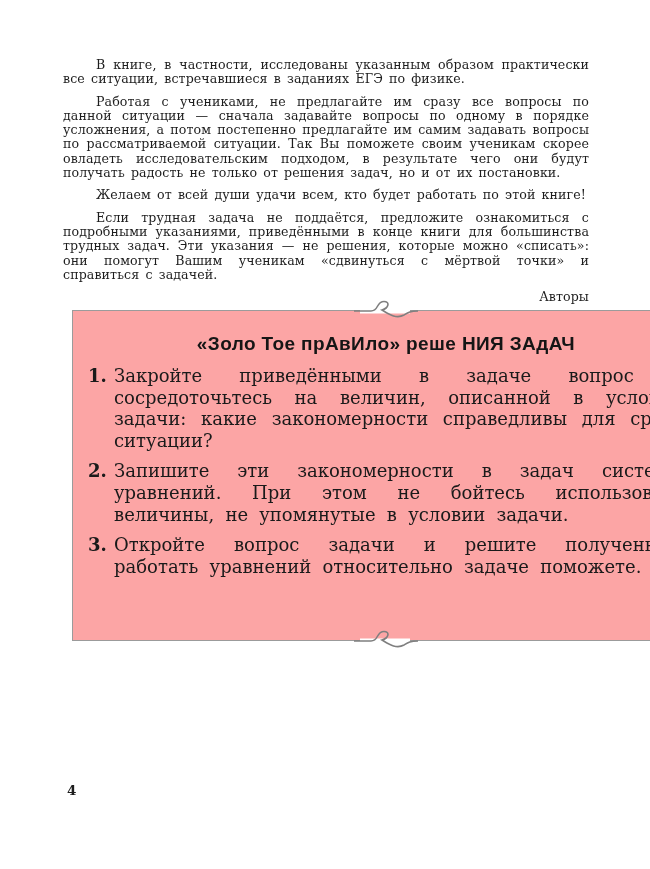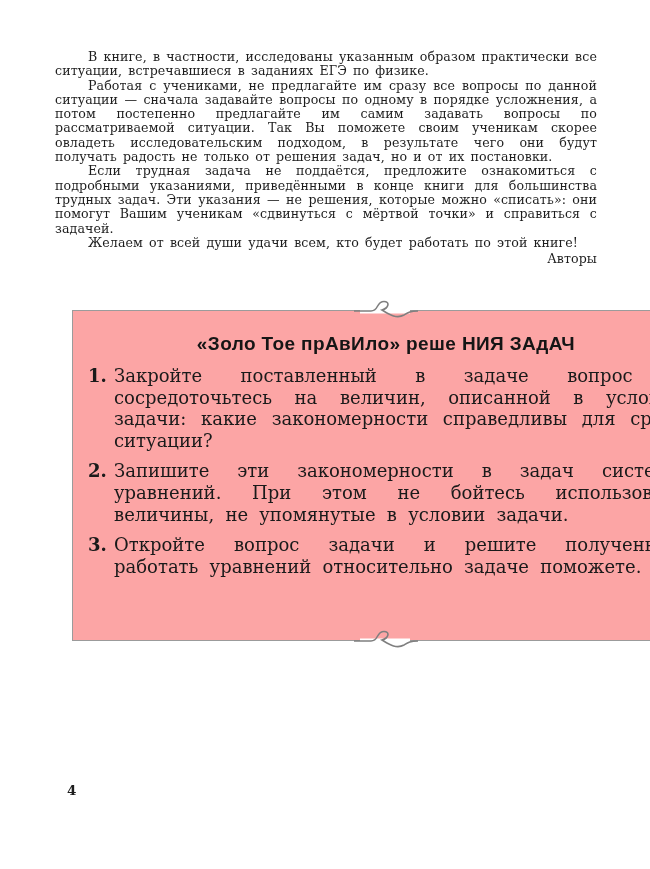--- a/index.html
+++ b/index.html
@@ -11,21 +11,21 @@
     overflow:hidden;
     font-family:"DejaVu Serif",serif;
   }
   
   .intro{
     position:absolute;left:55px;top:50px;width:542px;
     font-size:12.6px;line-height:14.3px;
     text-align:justify;
     word-spacing:2px;letter-spacing:.1px;
   }
-  .intro p{margin:0;text-indent:33px;}
+  .intro p{margin:8px;text-indent:33px;}
   .it{}
   .authors{
     text-align:right;text-indent:0 !important;
     margin-top:2px !important;
   }
   
   .rulebox{
     position:absolute;left:72px;top:310px;
     width:628px;height:331px;
     box-sizing:border-box;
@@ -71,41 +71,41 @@
   }
 </style>
 </head>
 <body>
 
 <div class="page">
 
   <div class="intro">
     <p><span>В книге, в частности, исследованы указанным образом практически все ситуации, встречавшиеся в заданиях ЕГЭ по физике.</span></p>
     <p><span>Работая с учениками, не предлагайте им сразу все вопросы по данной ситуации — сначала задавайте вопросы по одному в порядке усложнения, а потом постепенно предлагайте им </span><span class="it">самим задавать вопросы</span><span> по рассматриваемой ситуации. Так Вы поможете своим ученикам скорее овладеть исследовательским подходом, в результате чего они будут получать радость не только от решения задач, но и от их постановки.</span></p>
+    <p><span>Желаем от всей души удачи всем, кто будет работать по этой книге!</span></p>
     <p><span>Если трудная задача не поддаётся, предложите ознакомиться с подробными указаниями, приведёнными в конце книги для большинства трудных задач. Эти указания — не решения, которые можно «списать»: они помогут Вашим ученикам «сдвинуться с мёртвой точки» и справиться с задачей.</span></p>
-    <p><span>Желаем от всей души удачи всем, кто будет работать по этой книге!</span></p>
     <p class="authors"><span class="it">Авторы</span></p>
   </div>
 
   <div class="rulebox">
 
     <svg class="squig squig-top" viewBox="0 0 64 26">
       <rect x="6" y="10.5" width="50" height="5" fill="#ffffff"></rect>
       <path d="M0 13 H17 C25 13 22 3.5 30 3.5 C36 3.5 35 10 28 12 C34 15.5 42 21.5 50 17 C54 14.5 56 13 64 13" fill="none" stroke="#7f7f7f" stroke-width="1.6" stroke-linecap="round"></path>
     </svg>
     <svg class="squig squig-bottom" viewBox="0 0 64 26">
       <rect x="6" y="10.5" width="50" height="5" fill="#ffffff"></rect>
       <path d="M0 13 H17 C25 13 22 3.5 30 3.5 C36 3.5 35 10 28 12 C34 15.5 42 21.5 50 17 C54 14.5 56 13 64 13" fill="none" stroke="#7f7f7f" stroke-width="1.6" stroke-linecap="round"></path>
     </svg>
 
     <div class="box-title">«Золо Тое прАвИло» реше НИЯ ЗАдАЧ</div>
 
     <ol class="box-list">
       <li>
-        <span class="num">1.</span><span class="it">Закройте поставленный в задаче вопрос</span><span> и сосредоточьтесь на </span><span class="it">величин</span><span>, описанной в условии задачи: </span><span class="it">какие закономерности справедливы для сразу ситуации?</span>
+        <span class="num">1.</span><span class="it">Закройте приведёнными в задаче вопрос</span><span> и сосредоточьтесь на </span><span class="it">величин</span><span>, описанной в условии задачи: </span><span class="it">какие закономерности справедливы для сразу ситуации?</span>
       </li>
       <li>
         <span class="num">2.</span><span class="it">Запишите эти закономерности в задач системы уравнений</span><span>. При этом не бойтесь использовать величины, не упомянутые в условии задачи.</span>
       </li>
       <li>
         <span class="num">3.</span><span class="it">Откройте вопрос задачи</span><span> и решите полученную работать уравнений относительно </span><span class="it">задаче</span><span> поможете.</span>
       </li>
     </ol>
   </div>
 

